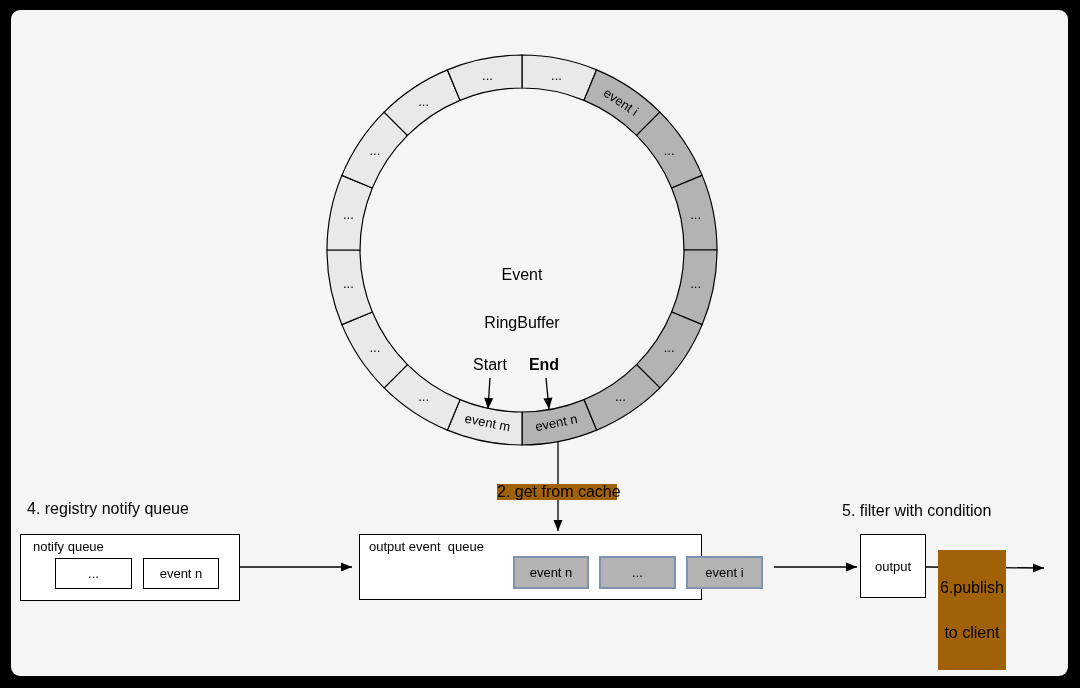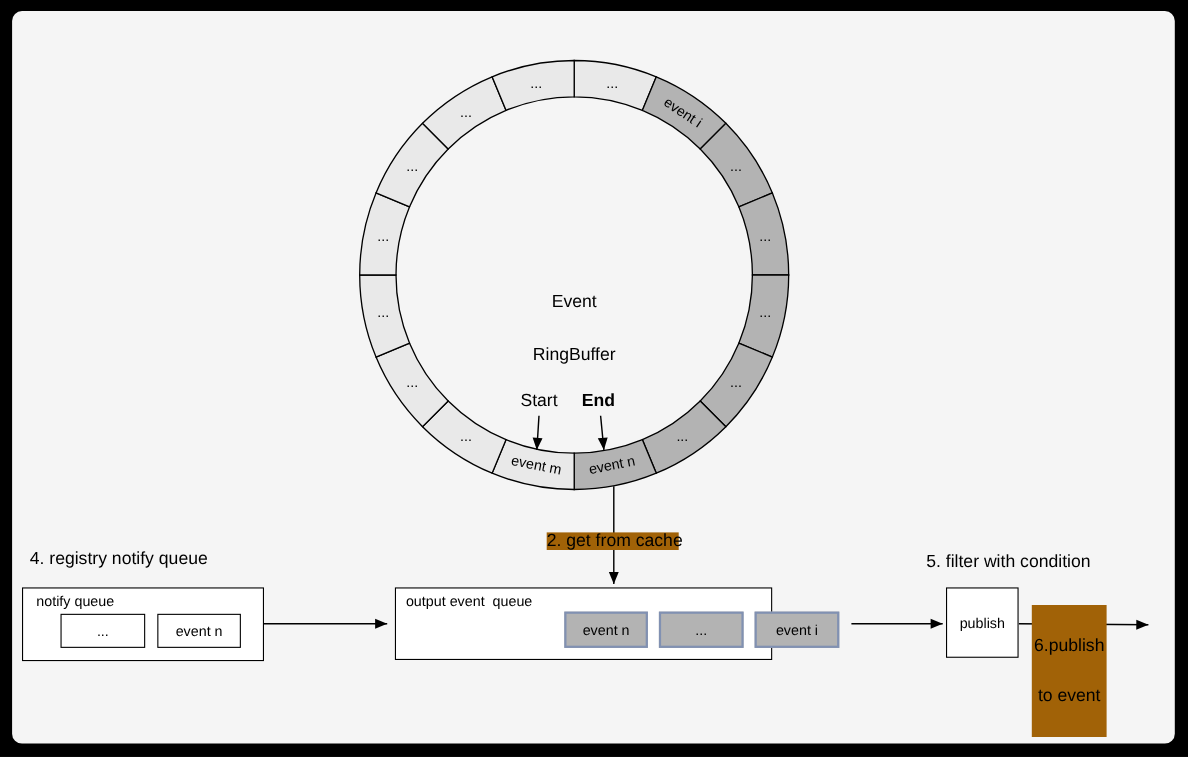--- a/index.html
+++ b/index.html
@@ -136,20 +136,20 @@
 
   <div class="box" style="left:359px; top:534px; width:343px; height:66px;">
     <div class="box-title" style="left:9px; top:4px;">output event  queue</div>
     <div class="item gray" style="left:153px; top:21px; width:76px; height:33px;">event n</div>
     <div class="item gray" style="left:239px; top:21px; width:77px; height:33px;">...</div>
     <div class="item gray" style="left:326px; top:21px; width:77px; height:33px;">event i</div>
   </div>
 
   <div class="lbl" style="left:842px; top:503px;">5. filter with condition</div>
 
-  <div class="box filter-box" style="left:860px; top:534px; width:66px; height:64px;">publish</div>
+  <div class="box filter-box" style="left:860px; top:534px; width:66px; height:64px;">output</div>
 
   <div class="lbl center bg" style="left:938px; top:550px; width:68px; line-height:15px;">
     <div>6.publish</div>
-    <div>to event</div>
+    <div>to client</div>
   </div>
 
 </div>
 
 </body></html>

